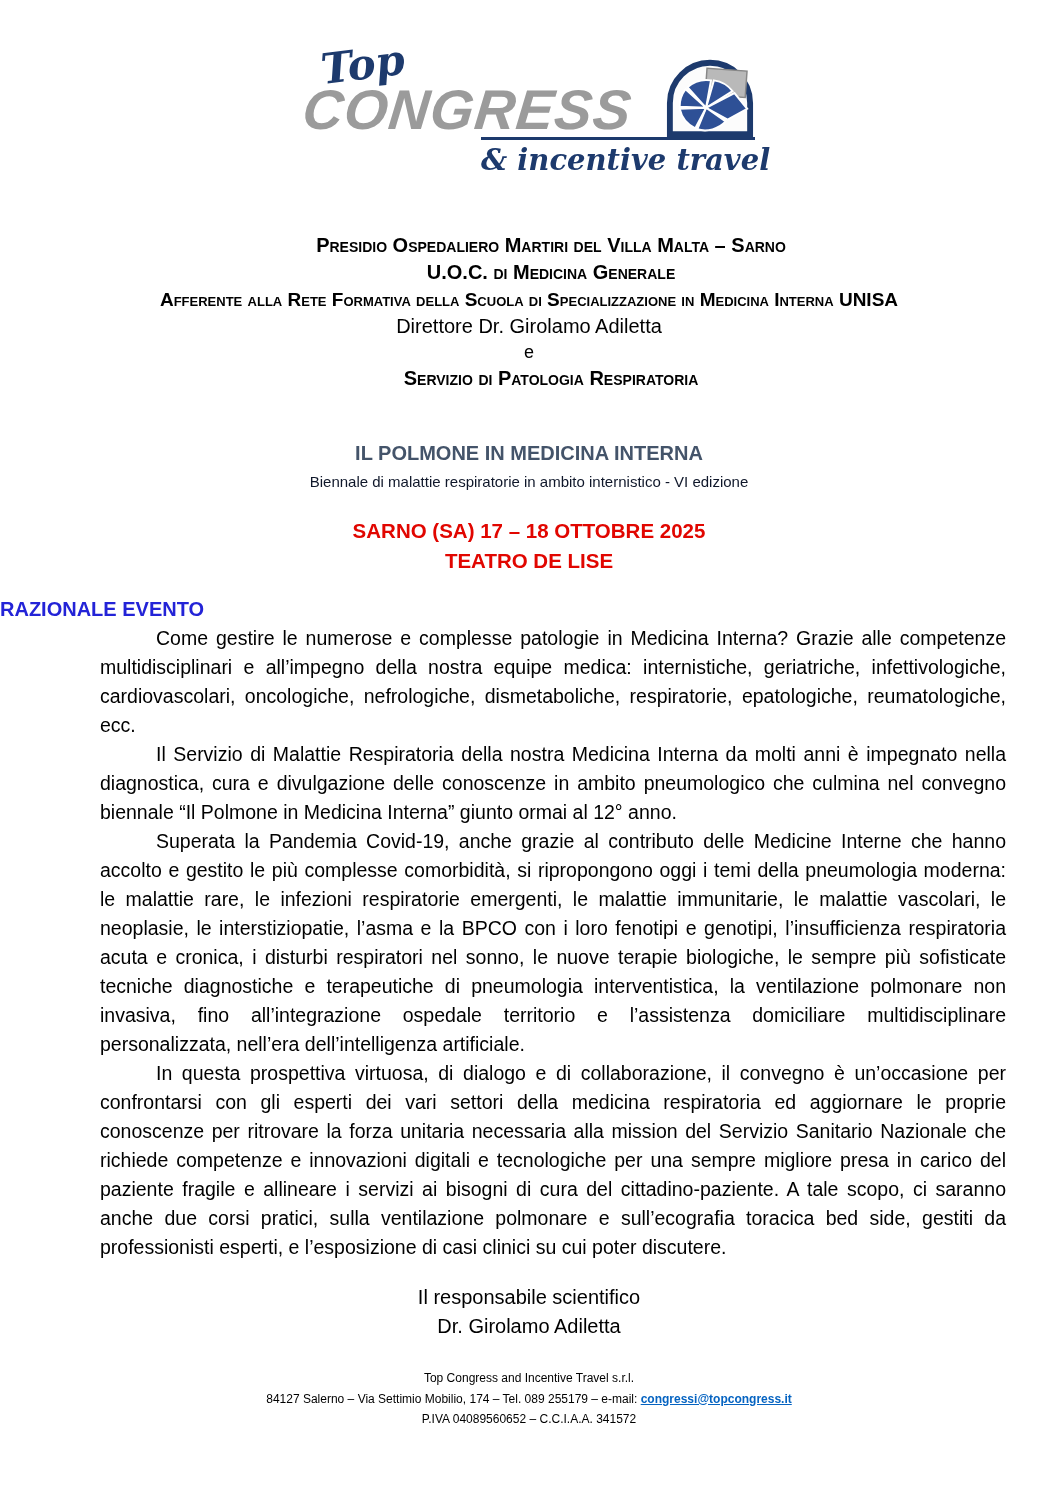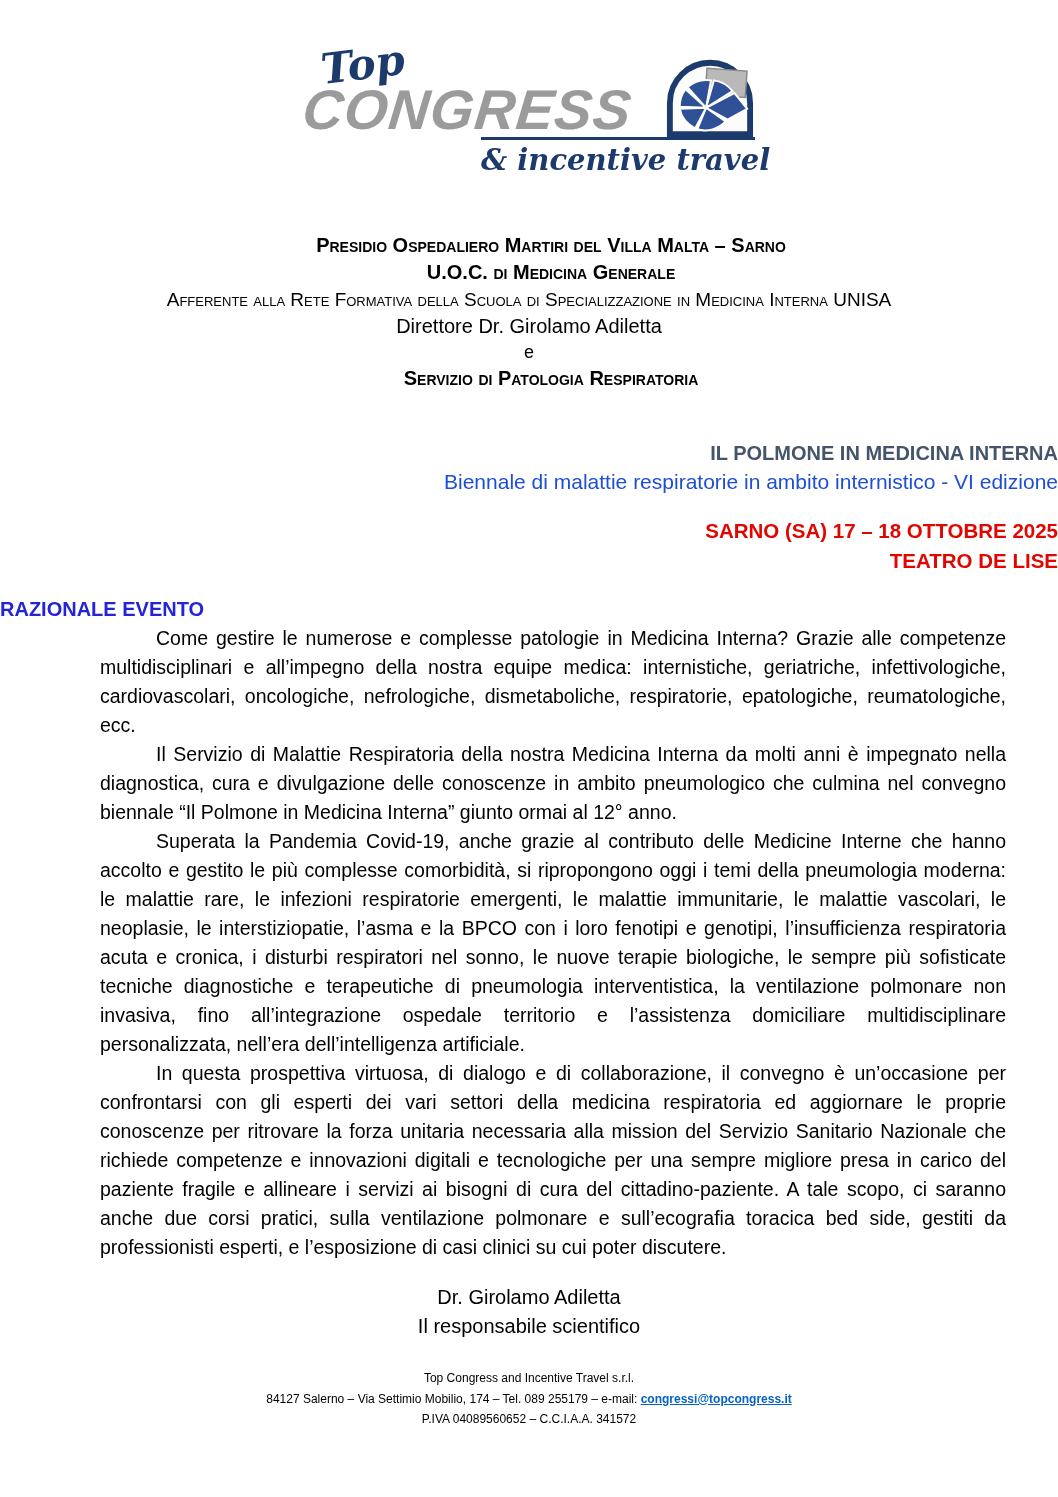--- a/index.html
+++ b/index.html
@@ -28,31 +28,31 @@
   .logo-rule{position:absolute;left:178px;right:0;top:79px;height:3px;background:#1d3a6d;}
   .logo-tagline{
     position:absolute;left:178px;right:0;top:85px;text-align:center;
     font-family:"DejaVu Serif",serif;font-style:italic;font-weight:bold;
     font-size:29px;color:#1d3a6d;white-space:nowrap;
   }
 
   
   .org-header{margin-top:56px;text-align:center;}
   .org-line{line-height:27px;}
-  .sc{font-variant:small-caps;}
+  .sc{font-variant:small-caps;font-weight:bold;}
   .b{font-weight:bold;}
   .org-l1,.org-l2,.org-l6{font-size:20px;padding-left:44px;}
   .org-l3{font-size:19px;}
   .org-l4{font-size:20px;line-height:26px;}
   .org-l5{font-size:18px;line-height:26px;}
 
   
-  .event-block{margin-top:47px;text-align:right;}
+  .event-block{margin-top:47px;text-align:center;}
   .event-title{font-size:20px;font-weight:bold;color:#44546A;line-height:28px;}
-  .event-subtitle{font-size:21px;line-height:30px;color:#1d4ed8;}
+  .event-subtitle{font-size:15px;line-height:30px;color:#0f172a;}
   .event-dates{margin-top:19px;font-size:20.5px;font-weight:bold;color:#E10600;line-height:30px;}
   .event-venue{font-size:20.5px;font-weight:bold;color:#E10600;line-height:30px;}
 
   
   .rationale-heading{
     margin-top:19px;
     font-size:20px;font-weight:bold;color:#2323D7;line-height:28px;
   }
   .rationale-body{margin:1px 52px 0 100px;}
   .para{
@@ -114,22 +114,22 @@
 
   <div class="rationale-heading">RAZIONALE EVENTO</div>
   <div class="rationale-body">
     <p class="para">Come gestire le numerose e complesse patologie in Medicina Interna? Grazie alle competenze multidisciplinari e all’impegno della nostra equipe medica: internistiche, geriatriche, infettivologiche, cardiovascolari, oncologiche, nefrologiche, dismetaboliche, respiratorie, epatologiche, reumatologiche, ecc.</p>
     <p class="para">Il Servizio di Malattie Respiratoria della nostra Medicina Interna da molti anni è impegnato nella diagnostica, cura e divulgazione delle conoscenze in ambito pneumologico che culmina nel convegno biennale “Il Polmone in Medicina Interna” giunto ormai al 12° anno.</p>
     <p class="para">Superata la Pandemia Covid-19, anche grazie al contributo delle Medicine Interne che hanno accolto e gestito le più complesse comorbidità, si ripropongono oggi i temi della pneumologia moderna: le malattie rare, le infezioni respiratorie emergenti, le malattie immunitarie, le malattie vascolari, le neoplasie, le interstiziopatie, l’asma e la BPCO con i loro fenotipi e genotipi, l’insufficienza respiratoria acuta e cronica, i disturbi respiratori nel sonno, le nuove terapie biologiche, le sempre più sofisticate tecniche diagnostiche e terapeutiche di pneumologia interventistica, la ventilazione polmonare non invasiva, fino all’integrazione ospedale territorio e l’assistenza domiciliare multidisciplinare personalizzata, nell’era dell’intelligenza artificiale.</p>
     <p class="para">In questa prospettiva virtuosa, di dialogo e di collaborazione, il convegno è un’occasione per confrontarsi con gli esperti dei vari settori della medicina respiratoria ed aggiornare le proprie conoscenze per ritrovare la forza unitaria necessaria alla mission del Servizio Sanitario Nazionale che richiede competenze e innovazioni digitali e tecnologiche per una sempre migliore presa in carico del paziente fragile e allineare i servizi ai bisogni di cura del cittadino-paziente. A tale scopo, ci saranno anche due corsi pratici, sulla ventilazione polmonare e sull’ecografia toracica bed side, gestiti da professionisti esperti, e l’esposizione di casi clinici su cui poter discutere.</p>
   </div>
 
   <div class="signature">
+    <div>Il responsabile scientifico</div>
     <div>Dr. Girolamo Adiletta</div>
-    <div>Il responsabile scientifico</div>
   </div>
 
   <div class="footer">
     <div>Top Congress and Incentive Travel s.r.l.</div>
     <div><span>84127 Salerno – Via Settimio Mobilio, 174 – Tel. 089 255179 – e-mail: </span><a>congressi@topcongress.it</a></div>
     <div>P.IVA 04089560652 – C.C.I.A.A. 341572</div>
   </div>
 
 </div>
 

